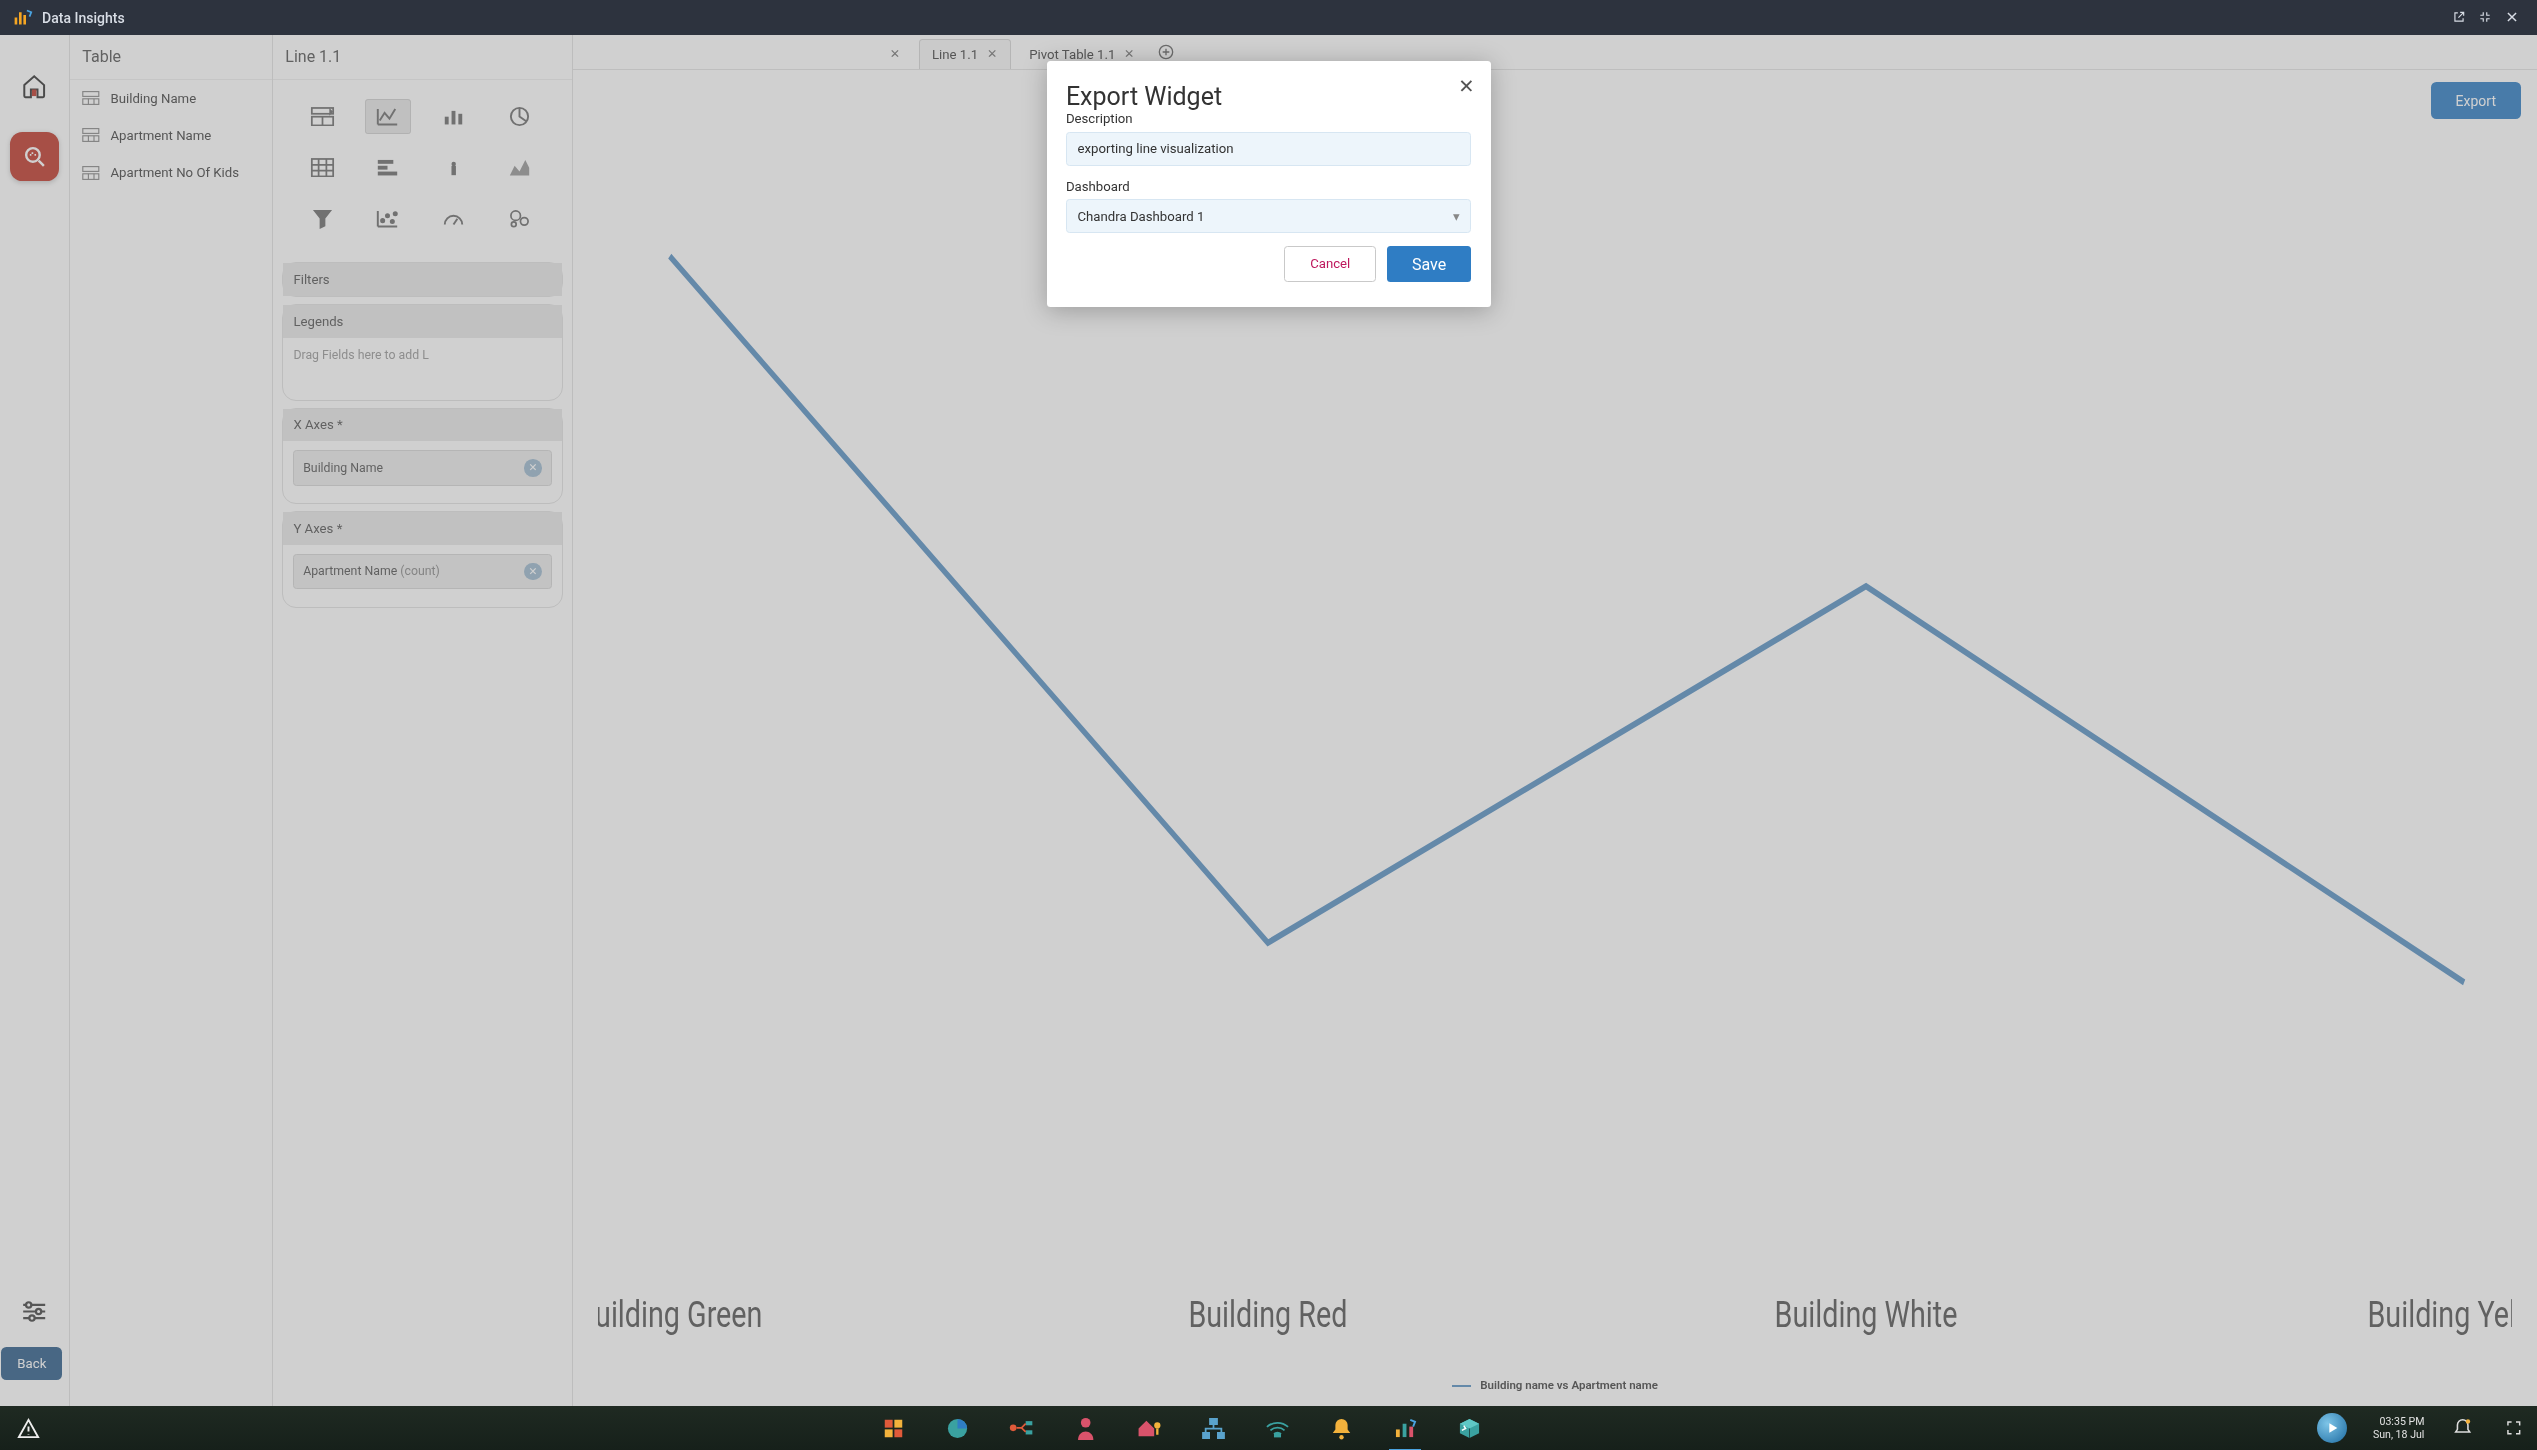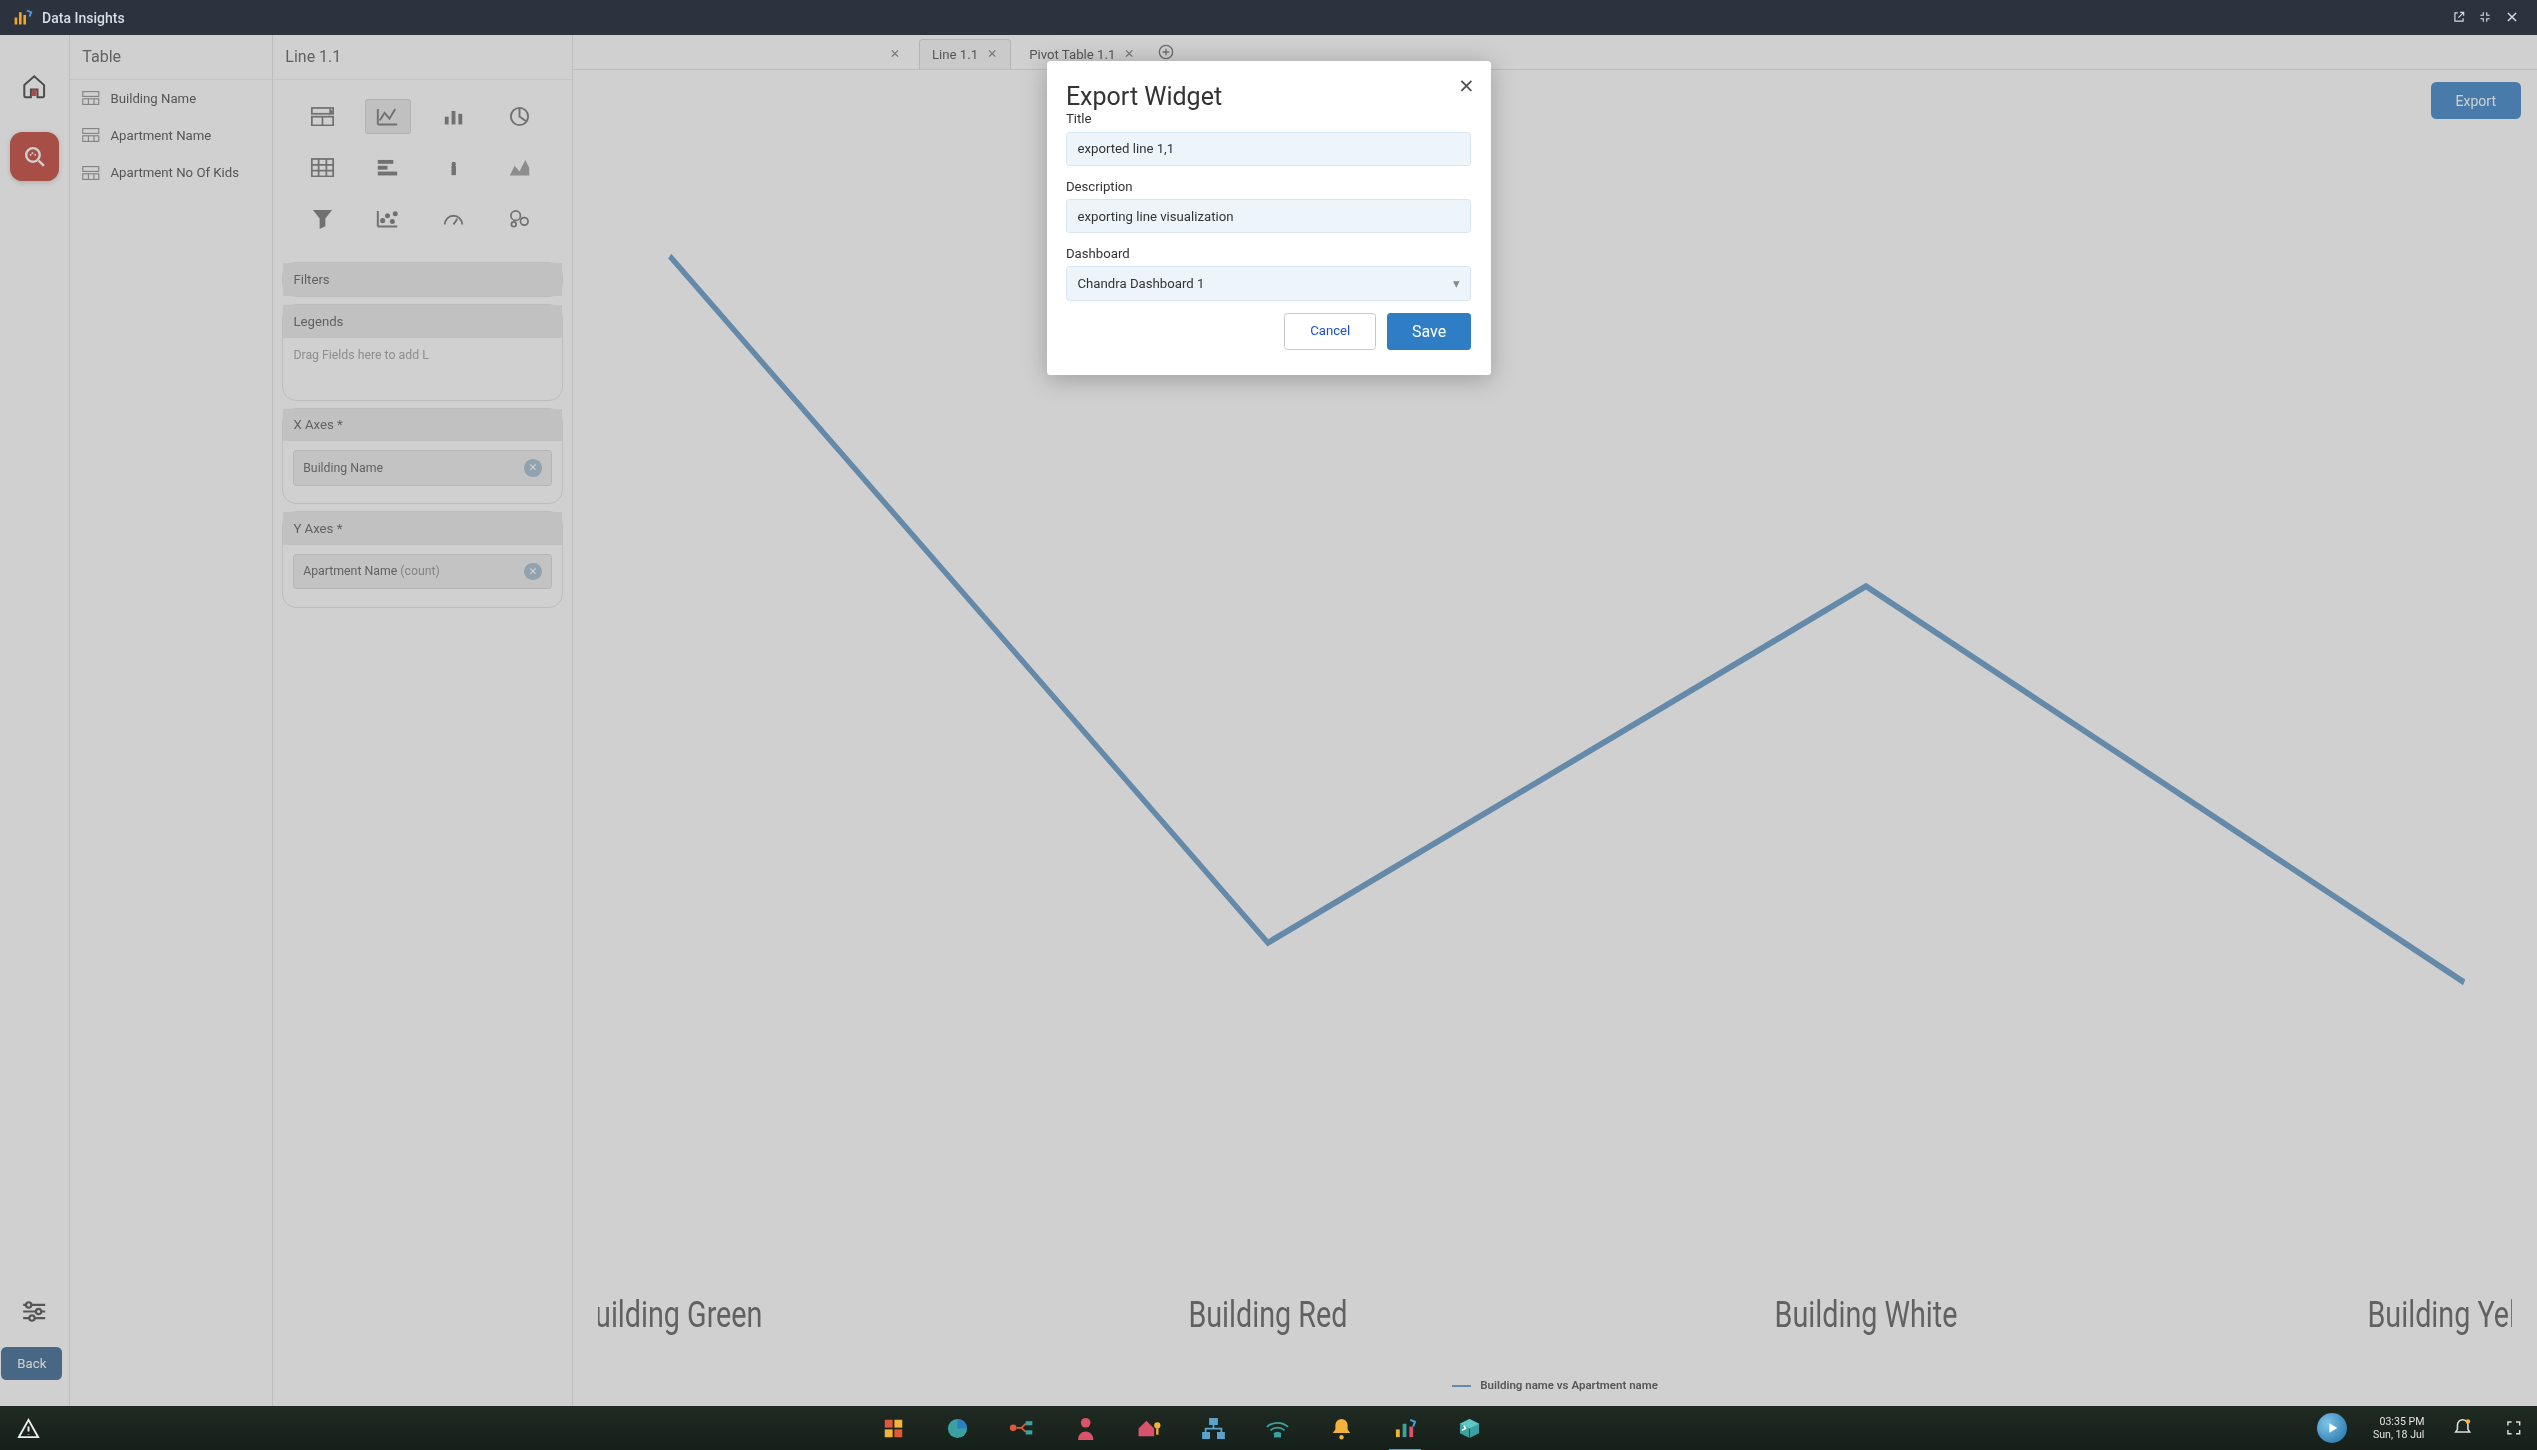--- a/index.html
+++ b/index.html
@@ -74,21 +74,21 @@
 .form-control { width: 100%; background: #edf5fb; border: 0.9px solid #d7e6f2; border-radius: 3.5px; padding: 8.8px 10.6px; font-size: 13.2px; color: #333; outline: none; }
 .form-control.select-wrap { display: flex; align-items: center; justify-content: space-between; cursor: pointer; }
 .form-control .caret { color: #888; }
 @keyframes blink { 50% { opacity: 0; } }
 
 .dropdown-pop { position: absolute; left: 19.4px; right: 19.4px; background: #fff; border-radius: 3.5px; box-shadow: 0 3.5px 14px rgba(0,0,0,0.18); z-index: 20; margin-top: 3.5px; overflow: hidden; }
 .dropdown-item { padding: 10.6px 12.3px; font-size: 13.2px; color: #333; cursor: pointer; }
 .dropdown-item.highlight { background: #b7cfe6; }
 
 .modal-actions { display: flex; justify-content: flex-end; gap: 10.6px; margin-top: 10.6px; }
-.btn-secondary { border: 0.9px solid #c9c9c9; color: #1d4ed8; background: #fff; padding: 8.8px 25px; border-radius: 3.5px; font-size: 13.2px; cursor: pointer; }
+.btn-secondary { border: 0.9px solid #c9c9c9; color: #be185d; background: #fff; padding: 8.8px 25px; border-radius: 3.5px; font-size: 13.2px; cursor: pointer; }
 .btn-primary { background: #2f7dc4; color: #fff; padding: 8.8px 25px; border-radius: 3.5px; font-size: 16px; cursor: pointer; }
 
 
 .taskbar { position: absolute; bottom: 0; left: 0; right: 0; height: 44px; background: linear-gradient(180deg,#1f2a22 0%, #16201a 100%); display: flex; align-items: center; padding: 0 10.6px; gap: 32px; color: #ddd; z-index: 30; }
 .taskbar .tb-left { width: 35px; display:flex; align-items:center; justify-content:center; }
 .taskbar .tb-center { flex: 1; display: flex; align-items: center; justify-content: center; gap: 39px; }
 .taskbar .tb-icon { width: 25px; height: 25px; display:flex; align-items:center; justify-content:center; }
 .taskbar .tb-icon.active-underline { position: relative; }
 .taskbar .tb-icon.active-underline::after { content:""; position:absolute; bottom:-10.6px; left:-3.5px; right:-3.5px; height:2.6px; background:#4aa3e0; }
 .taskbar .tb-right { display: flex; align-items: center; gap: 26px; }
@@ -346,24 +346,20 @@
 </div>
 
 <div class="main-overlay"></div>
 
 <div class="modal-backdrop">
   <div class="modal">
     <div class="modal-close">✕</div>
     <div class="modal-title">Export Widget</div>
 
     <div class="form-group">
-      <label class="form-label">Title</label>
-      <input class="form-control" value="exported line 1,1" style="">
-    </div>
-    <div class="form-group">
       <label class="form-label">Description</label>
       <input class="form-control" value="exporting line visualization" style="">
     </div>
     <div class="form-group">
       <label class="form-label">Dashboard</label>
       <div class="form-control select-wrap">
         <span>Chandra Dashboard 1</span>
         <span class="caret">▾</span>
       </div>
     </div>

